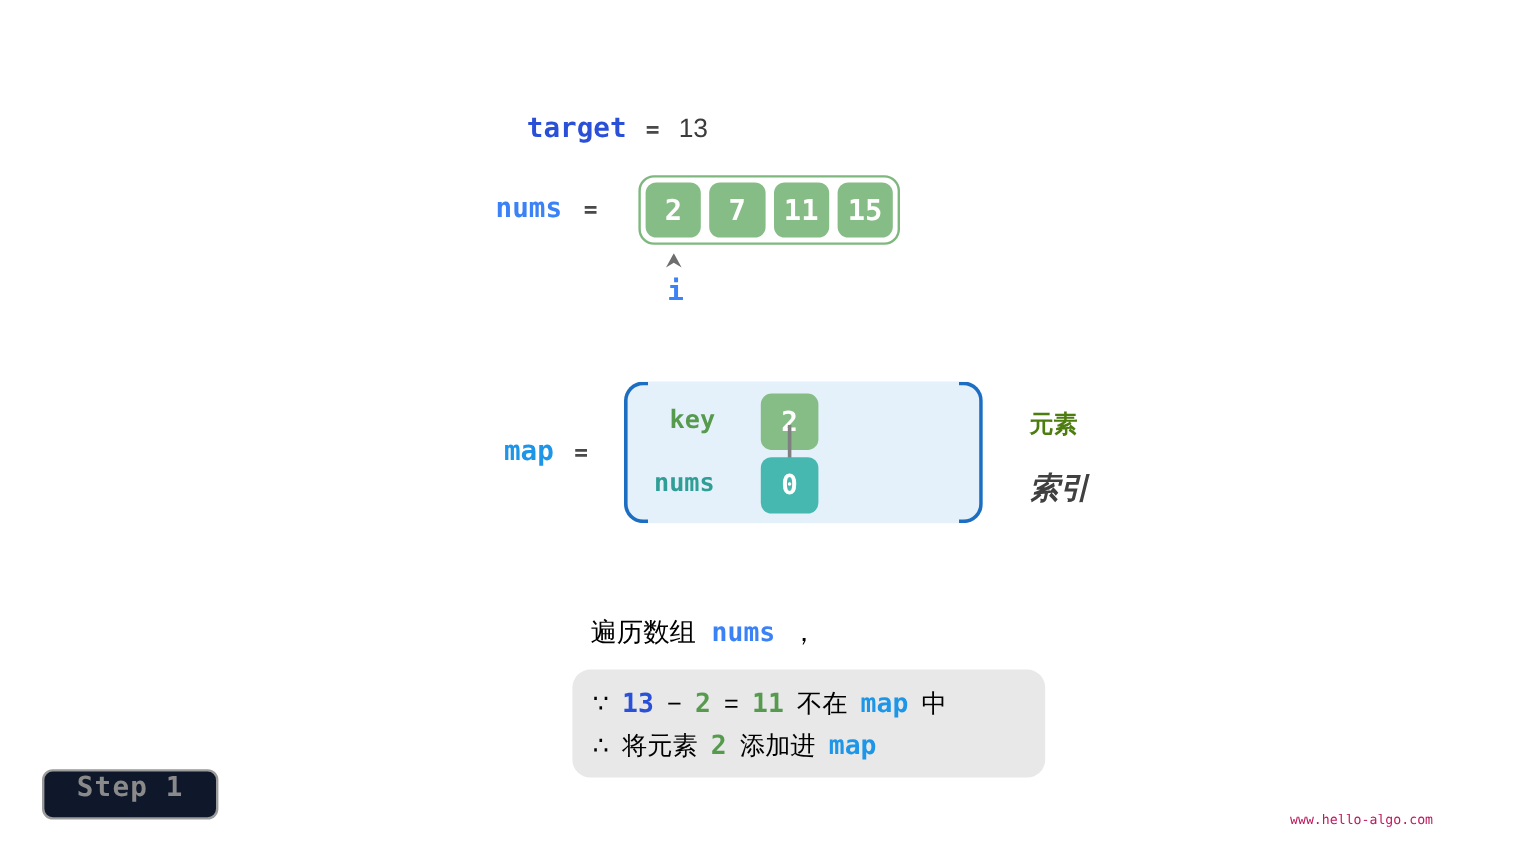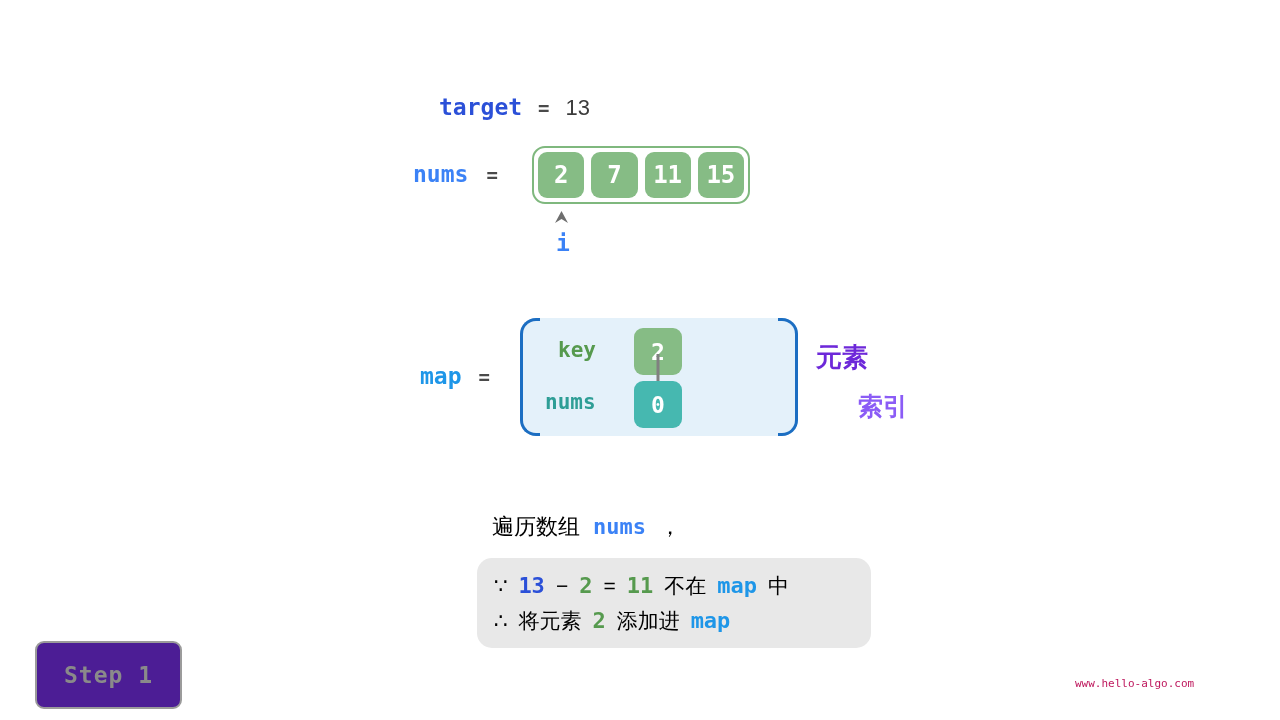--- a/index.html
+++ b/index.html
@@ -39,62 +39,62 @@
   }
 
   
   .caret-icon { left: 554px; top: 211px; width: 15px; height: 13px; }
   .pointer-i  { left: 556px; top: 230px; font-size: 23px; }
 
   
   .map-label-row { left: 420px; top: 363px; gap: 17px; }
   .kw-azure { color: #1E96E8; font-weight: bold; font-size: 23px; }
   .map-box {
-    left: 520px; top: 318px; width: 278px; height: 118px;
+    left: 520px; top: 318px; width: 299px; height: 118px;
     background: #E4F1FA; border-radius: 16px;
   }
   .bracket { position: absolute; top: 0; bottom: 0; width: 20px; }
   .bracket-left  { left: 0;  border: 3px solid #1C6EC2; border-right: none; border-radius: 16px 0 0 16px; }
   .bracket-right { right: 0; border: 3px solid #1C6EC2; border-left: none;  border-radius: 0 16px 16px 0; }
   .key-label   { position: absolute; left: 38px;  top: 20px; color: #569A4E; font-weight: bold; font-size: 21px; }
   .value-label { position: absolute; left: 25px;  top: 72px; color: #2E9E96; font-weight: bold; font-size: 21px; }
   .map-cell {
     position: absolute; left: 114px; width: 48px; height: 47px;
     border-radius: 9px; color: #ffffff; font-weight: bold; font-size: 23px;
     display: flex; align-items: center; justify-content: center;
   }
   .key-cell   { top: 10px; background: #86BC85; }
   .value-cell { top: 63px; background: #46B8B0; }
   .map-arrow  { position: absolute; left: 130px; top: 36px; width: 16px; height: 42px; }
 
-  .element-label { left: 816px; top: 340px; color: #6d28d9; font-weight: bold; font-size: 26px; }
-  .index-label   { left: 858px; top: 390px; color: #8b5cf6; font-weight: bold; font-size: 25px; }
+  .element-label { left: 858px; top: 340px; color: #4d7c0f; font-weight: bold; font-size: 20px; }
+  .index-label   { left: 858px; top: 390px; color: #404040; font-weight: bold; font-size: 25px; font-style: italic; }
 
   
   .caption { left: 492px; top: 512px; gap: 13px; font-size: 22px; color: #3a3a3a; }
   .caption .kw-green { font-size: 22px; }
 
   
   .note-box {
     left: 477px; top: 558px; width: 394px; height: 90px;
     background: #E8E8E8; border-radius: 15px;
     padding: 10px 17px;
     display: flex; flex-direction: column; justify-content: space-around;
   }
   .note-line { display: flex; align-items: baseline; gap: 11px; font-size: 21px; color: #3a3a3a; }
   .tok-blue  { color: #2B50D8; font-weight: bold; font-size: 22px; }
   .tok-green { color: #569A4E; font-weight: bold; font-size: 22px; }
   .tok-azure { color: #1E96E8; font-weight: bold; font-size: 22px; }
   .tok-dark  { color: #000000; }
 
   
   .step-box {
-    left: 35px; top: 641px; width: 147px; height: 68px;
-    border: 2px solid #9B9B9B; border-radius: 9px; background: #4c1d95;
-    display: flex; align-items: center; justify-content: center;
+    left: 35px; top: 641px; width: 147px; height: 42px;
+    border: 2px solid #9B9B9B; border-radius: 9px; background: #0f172a;
+    display: flex; justify-content: center;
   }
   .step-label { color: #8A8A8A; font-weight: bold; font-size: 23px; letter-spacing: 1px; }
 
   
   .watermark { left: 1075px; top: 677px; font-size: 11px; color: #be185d; }
 </style>
 </head>
 <body>
 
 <div class="stage">

